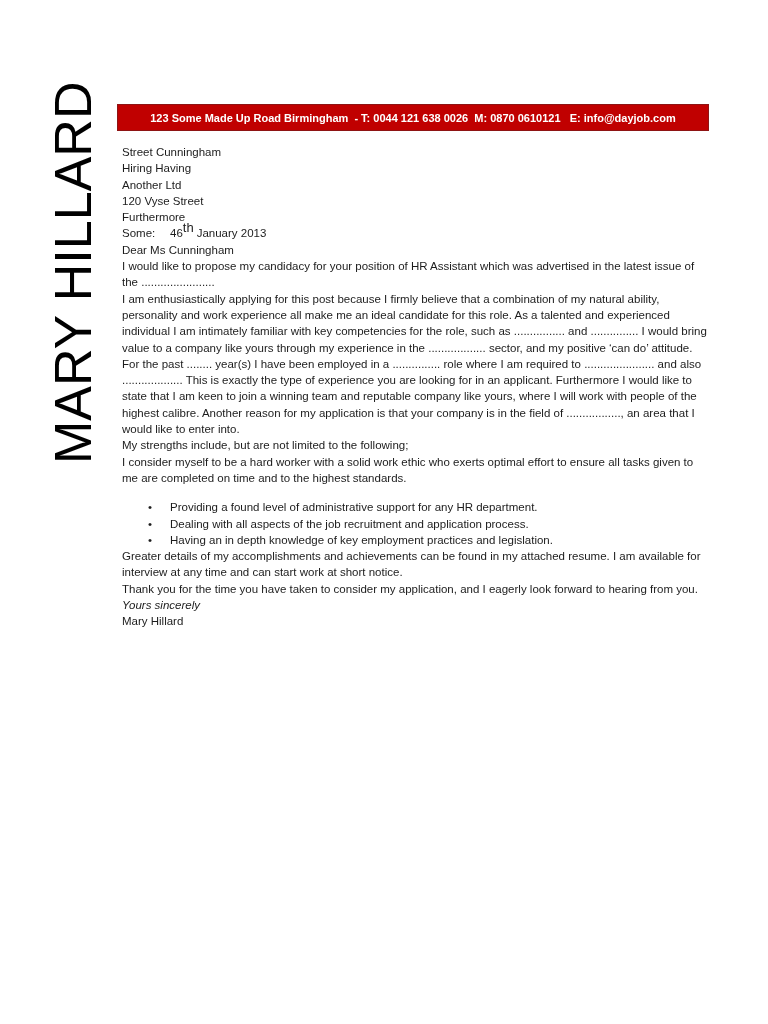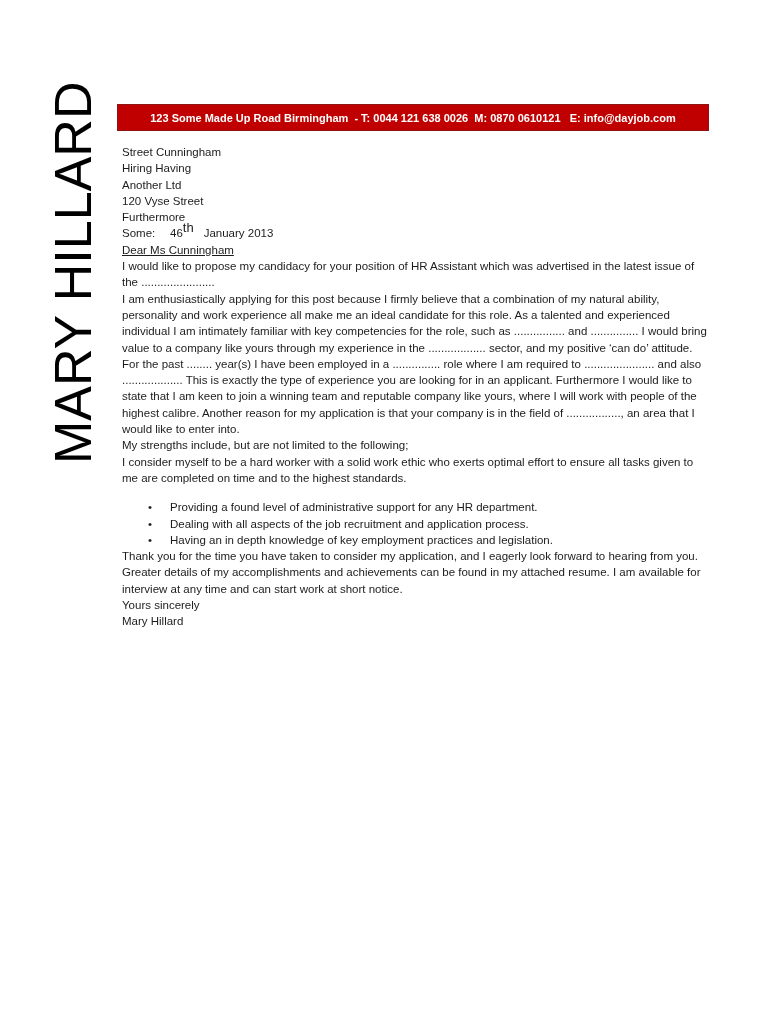--- a/index.html
+++ b/index.html
@@ -50,31 +50,31 @@
     left: 122px; top: 144px;
     width: 590px;
     font-size: 11.5px;
     line-height: 16.3px;
   }
   .content p { margin: 0; }
   .recipient-line { }
   .date-row { margin-top: 17px; }
   .date-label { display: inline-block; width: 48px; }
   .date-row sup { font-size: 13px; line-height: 0; }
-  .date-month { margin-left: 10px; }
-  .salutation { margin-top: 33px; text-decoration: underline; }
+  .date-month { margin-left: 3px; }
+  .salutation { margin-top: 33px; }
   .para { margin-top: 16px; }
   .bullet-list { margin-top: 13px; }
   .bullet-row { display: flex; }
   .bullet-glyph {
     width: 22px; min-width: 22px;
     padding-left: 26px;
     box-sizing: content-box;
   }
-  .signoff { margin-top: 33px; }
+  .signoff { margin-top: 33px; font-style: italic; }
   .signature { margin-top: 31px; }
 </style>
 </head>
 <body>
 
 <div class="page">
 
   <div class="vertical-name">MARY HILLARD</div>
 
   <div class="banner">
@@ -110,20 +110,20 @@
       <div class="bullet-row">
         <span class="bullet-glyph">•</span>
         <span>Dealing with all aspects of the job recruitment and application process.</span>
       </div>
       <div class="bullet-row">
         <span class="bullet-glyph">•</span>
         <span>Having an in depth knowledge of key employment practices and legislation.</span>
       </div>
     </div>
 
+    <p class="para">Greater details of my accomplishments and achievements can be found in my attached resume. I am available for interview at any time and can start work at short notice.</p>
     <p class="para">Thank you for the time you have taken to consider my application, and I eagerly look forward to hearing from you.</p>
-    <p class="para">Greater details of my accomplishments and achievements can be found in my attached resume. I am available for interview at any time and can start work at short notice.</p>
 
     <p class="signoff">Yours sincerely</p>
     <p class="signature">Mary Hillard</p>
 
   </div>
 </div>
 
 </body></html>

